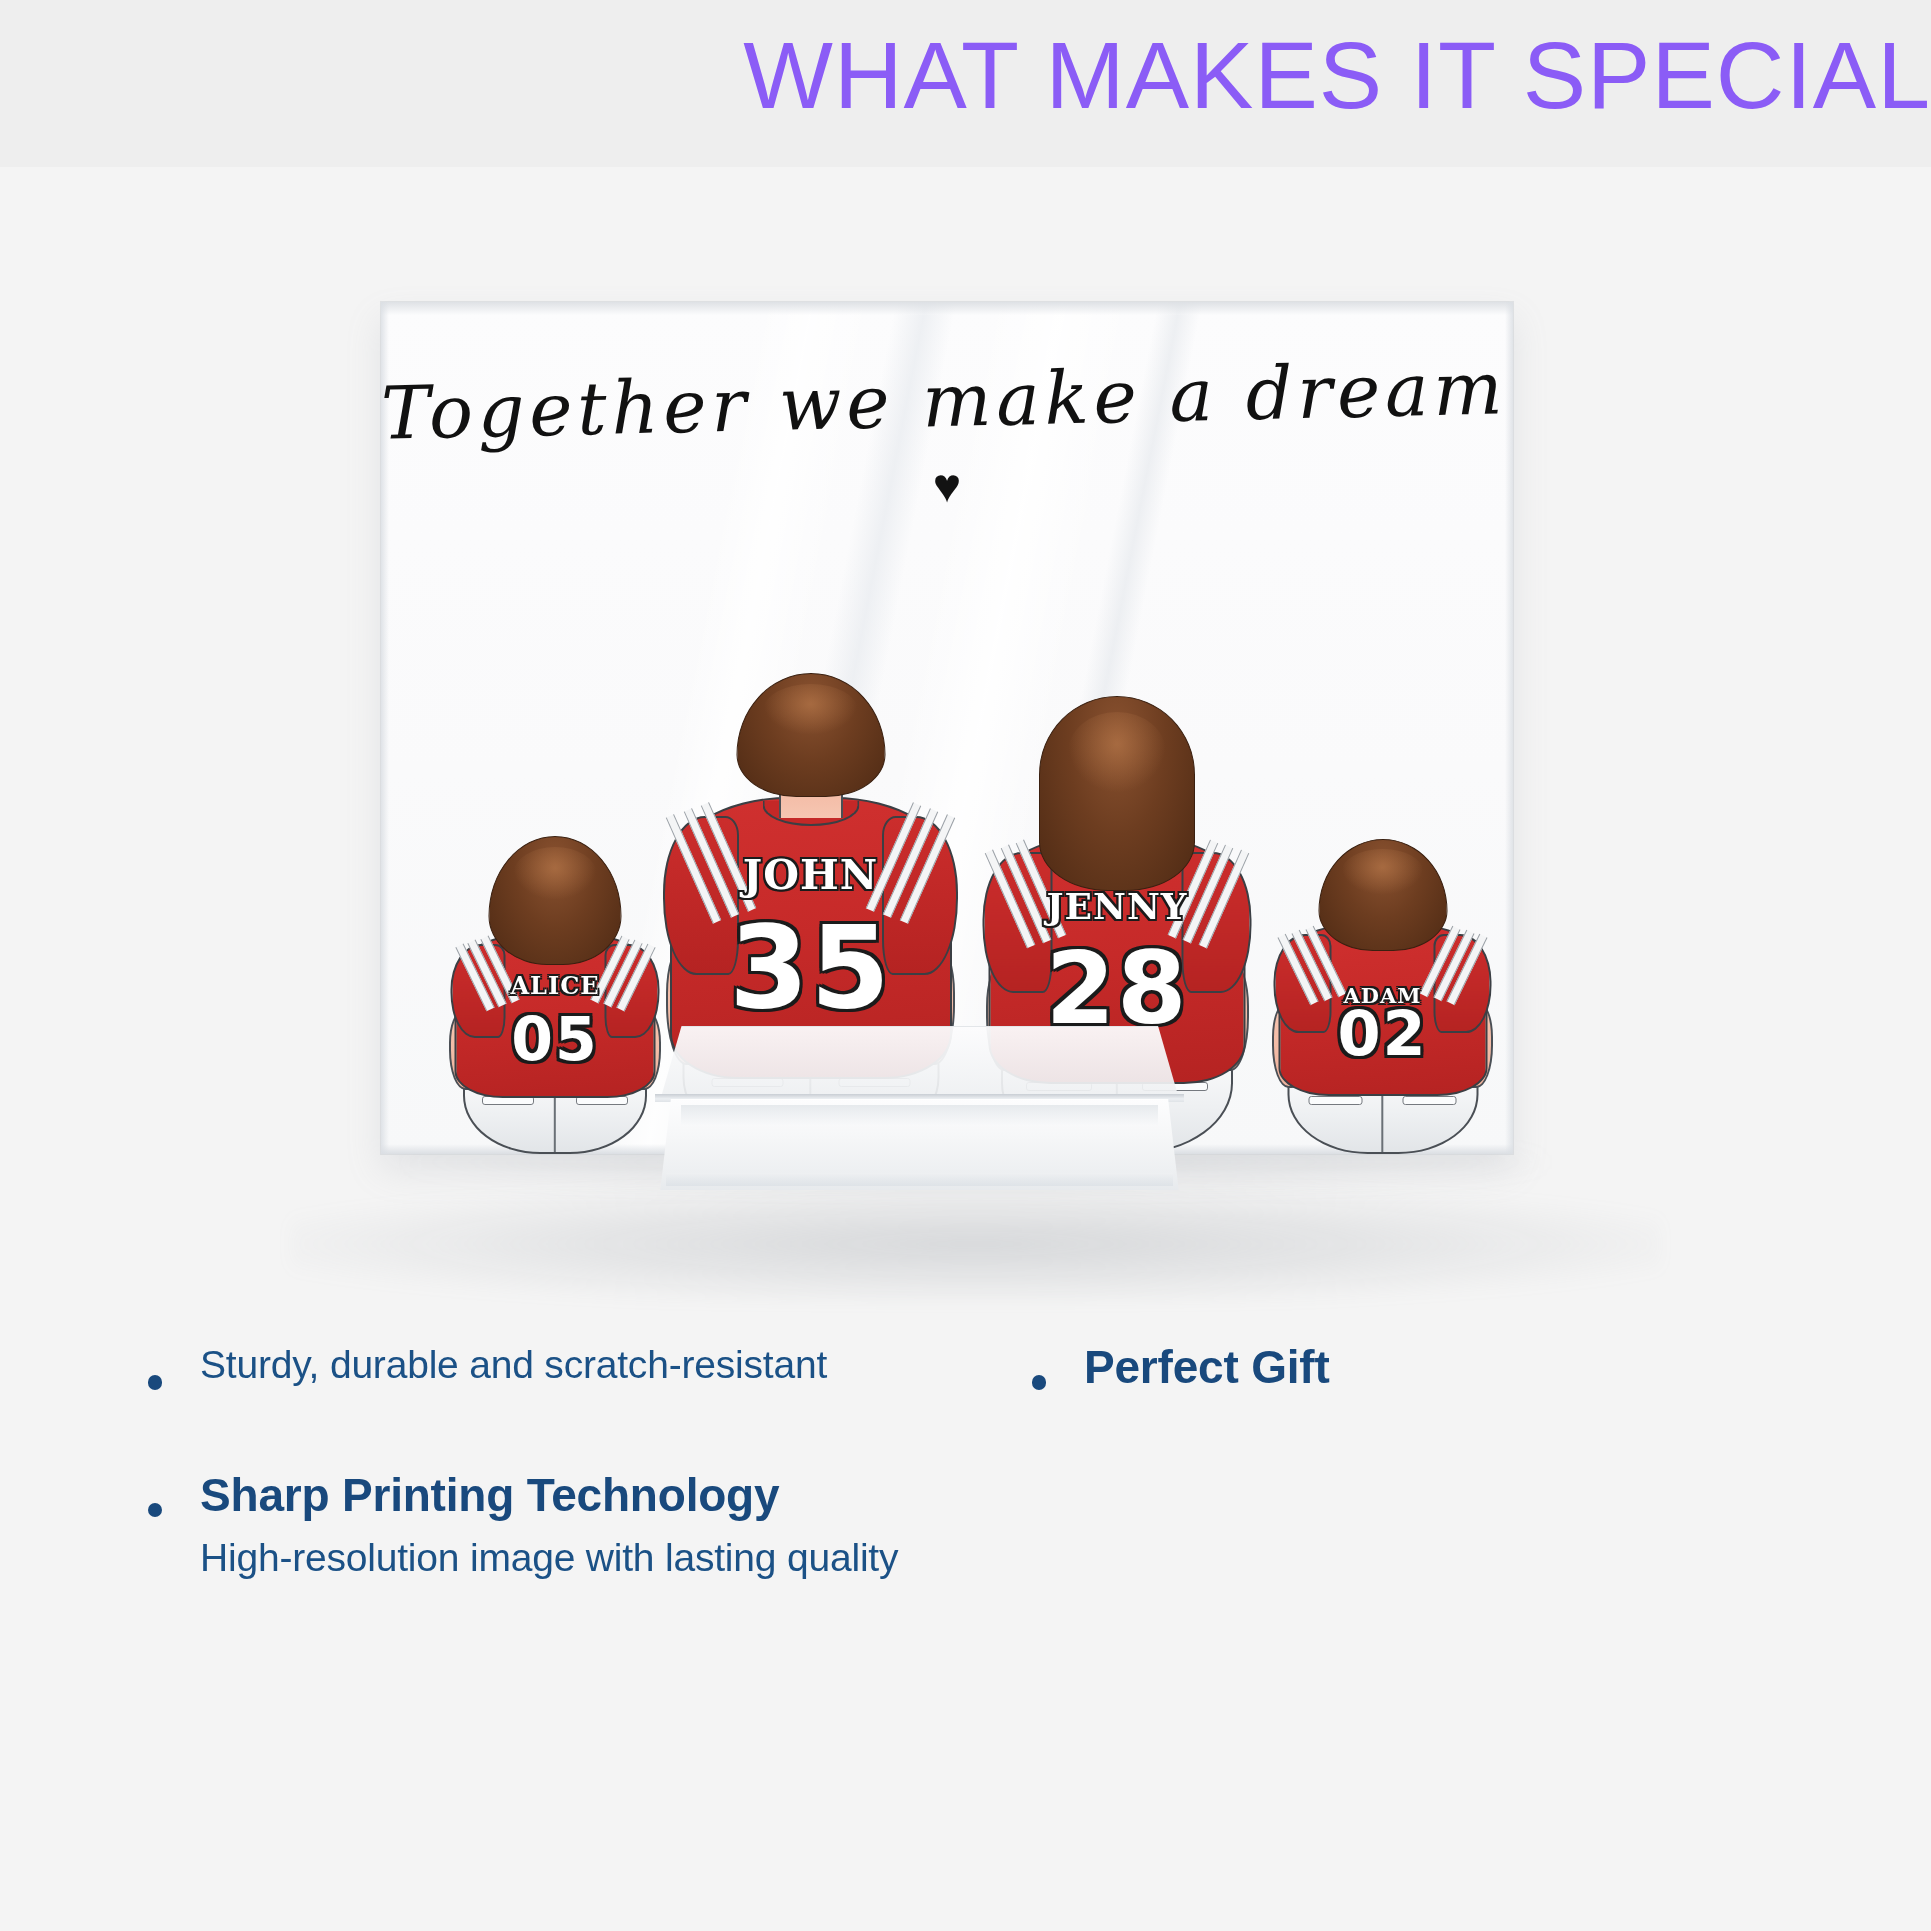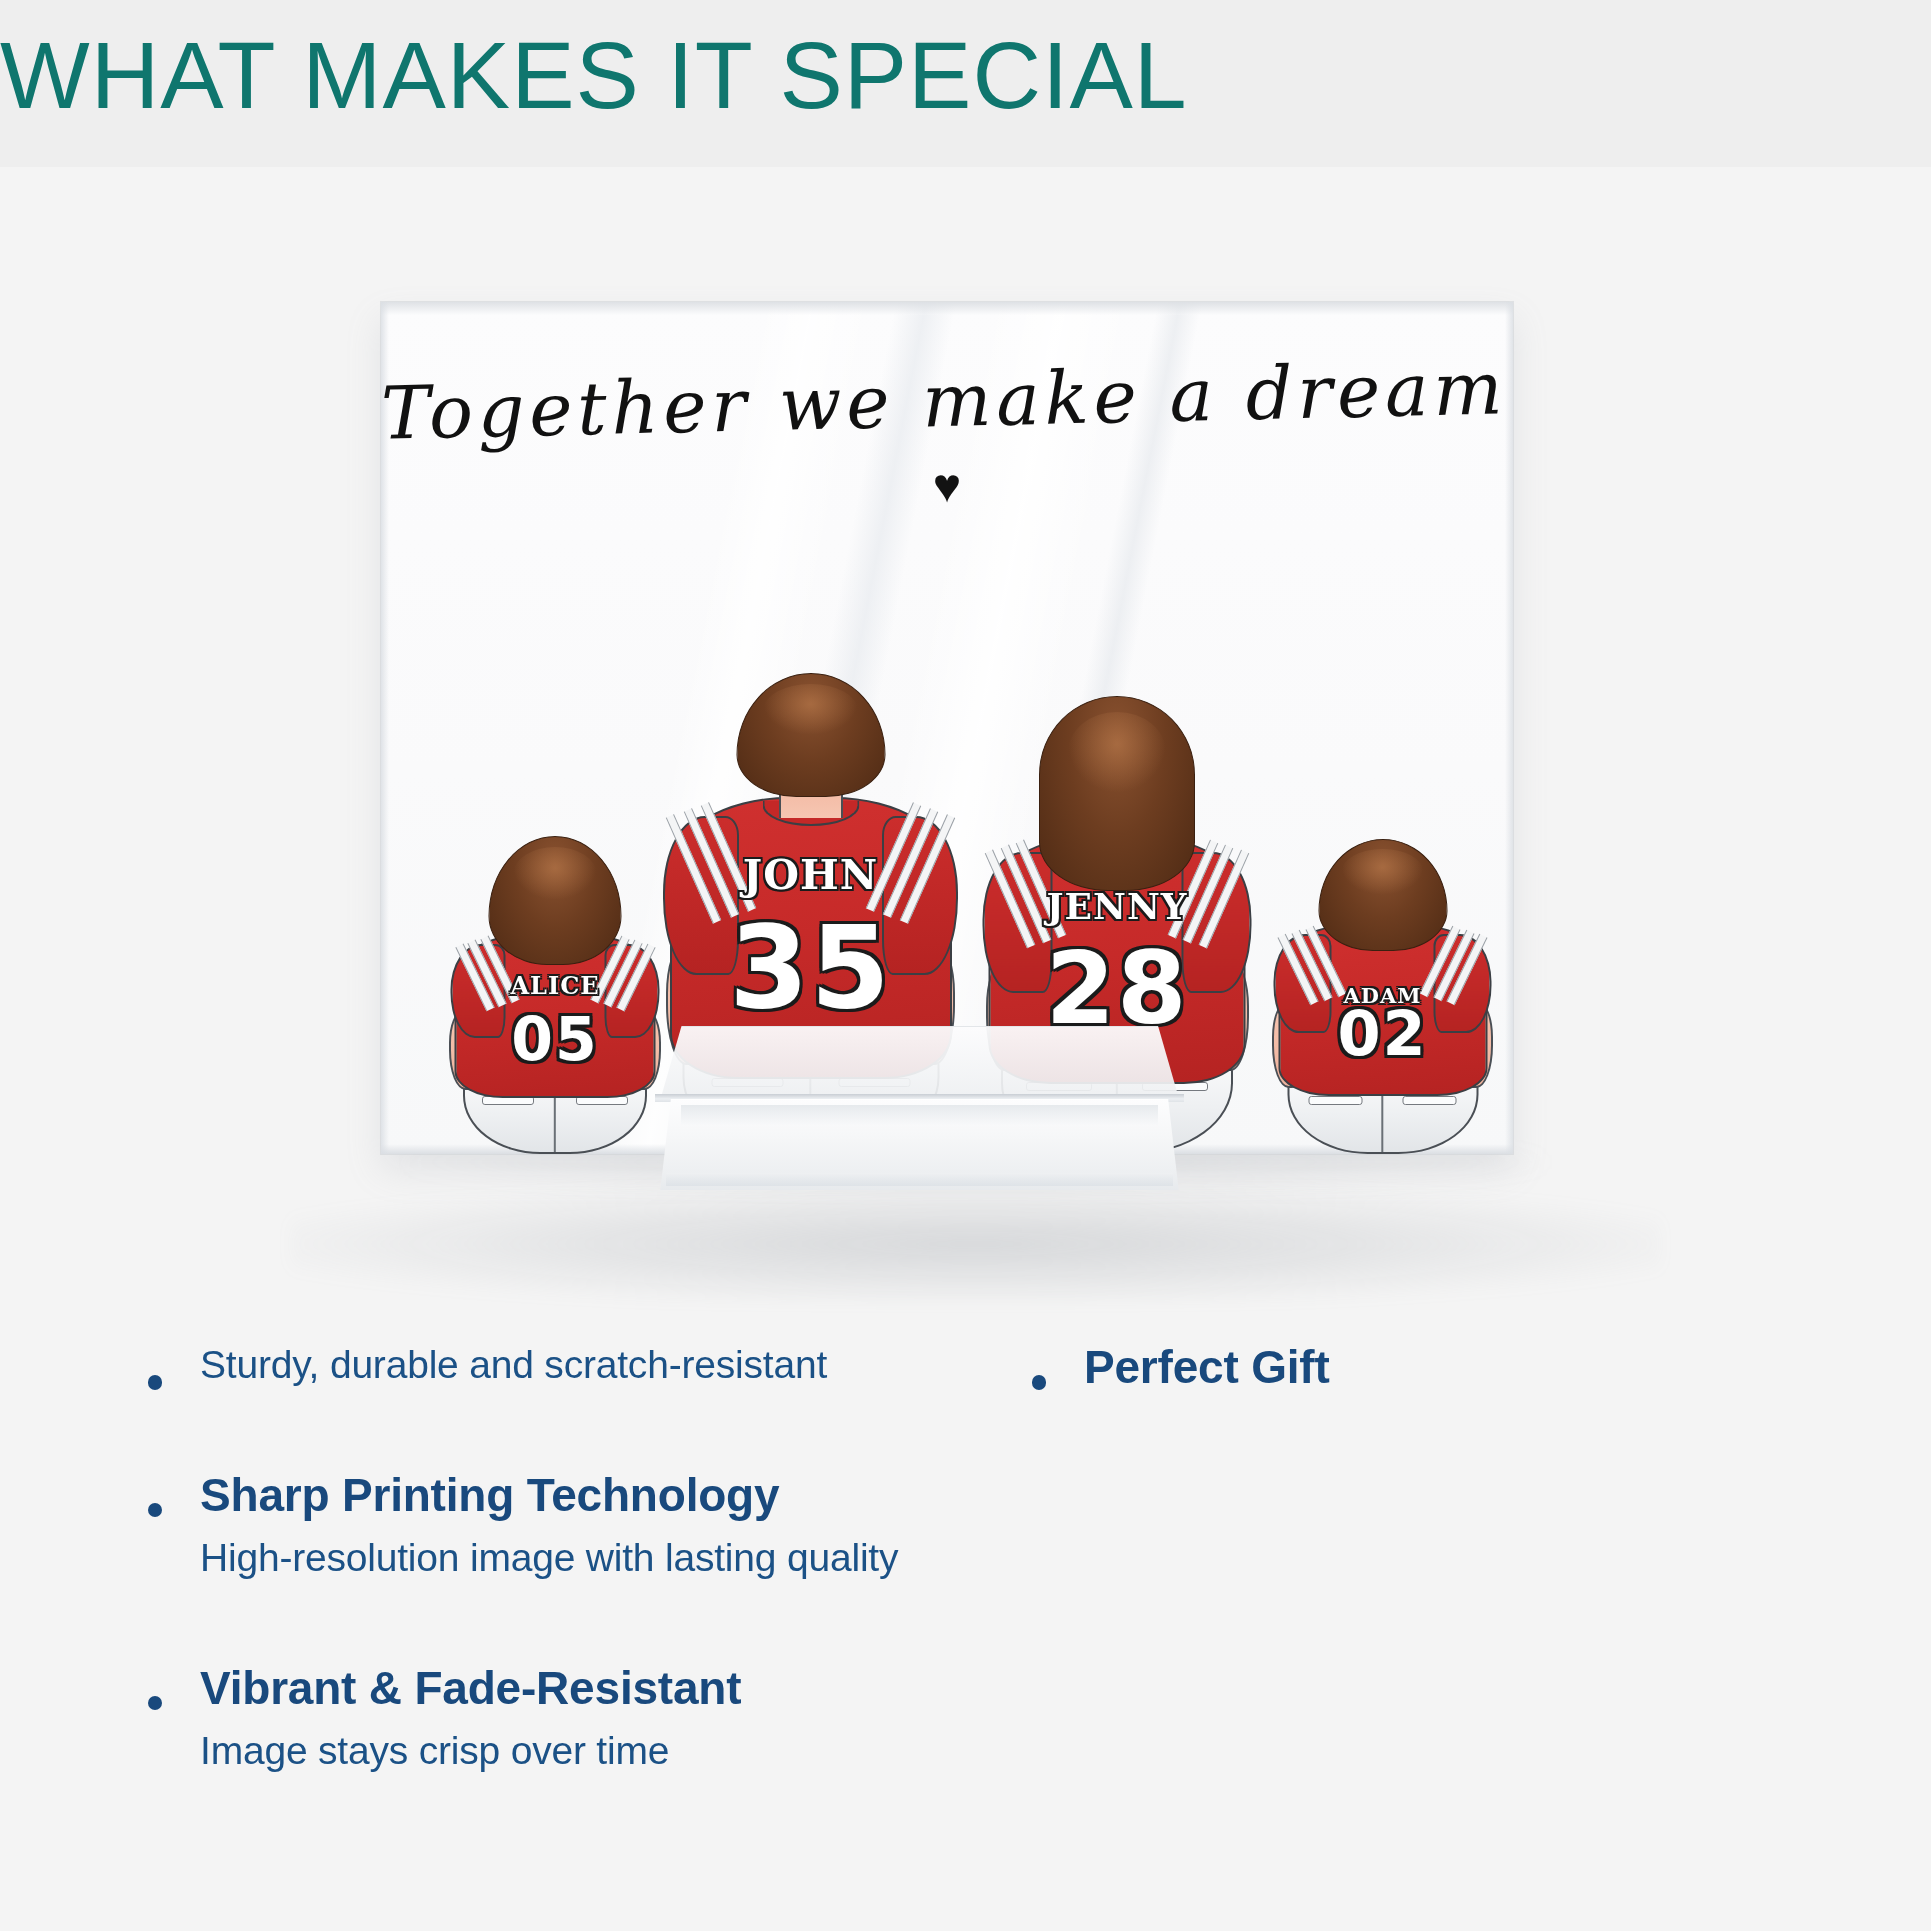--- a/index.html
+++ b/index.html
@@ -20,25 +20,25 @@
     position: absolute;
     left: 0; top: 0;
     width: 1931px;
     height: 167px;
     background: #eeeeee;
   }
   .header-title {
     position: absolute;
     left: 0; top: 21px;
     width: 1931px;
-    text-align: left;
+    text-align: right;
     font-size: 95px;
     font-weight: 400;
     letter-spacing: 1px;
-    color: #0f766e;
+    color: #8b5cf6;
     font-family: "Liberation Sans", sans-serif;
     line-height: 1.15;
     white-space: nowrap;
   }
 
   
   .stage {
     position: absolute;
     left: 0; top: 167px;
     width: 1931px;
@@ -508,25 +508,20 @@
   <div class="col col-left">
     <div class="feature">
       <span class="bullet"></span>
       <div class="f-desc">Sturdy, durable and scratch-resistant</div>
     </div>
     <div class="feature">
       <span class="bullet"></span>
       <div class="f-title">Sharp Printing Technology</div>
       <div class="f-desc">High-resolution image with lasting quality</div>
     </div>
-    <div class="feature">
-      <span class="bullet"></span>
-      <div class="f-title">Vibrant &amp; Fade-Resistant</div>
-      <div class="f-desc">Image stays crisp over time</div>
-    </div>
   </div>
 
   <div class="col col-right">
     <div class="feature">
       <span class="bullet"></span>
       <div class="f-title">Perfect Gift</div>
     </div>
   </div>
 
 </div>

